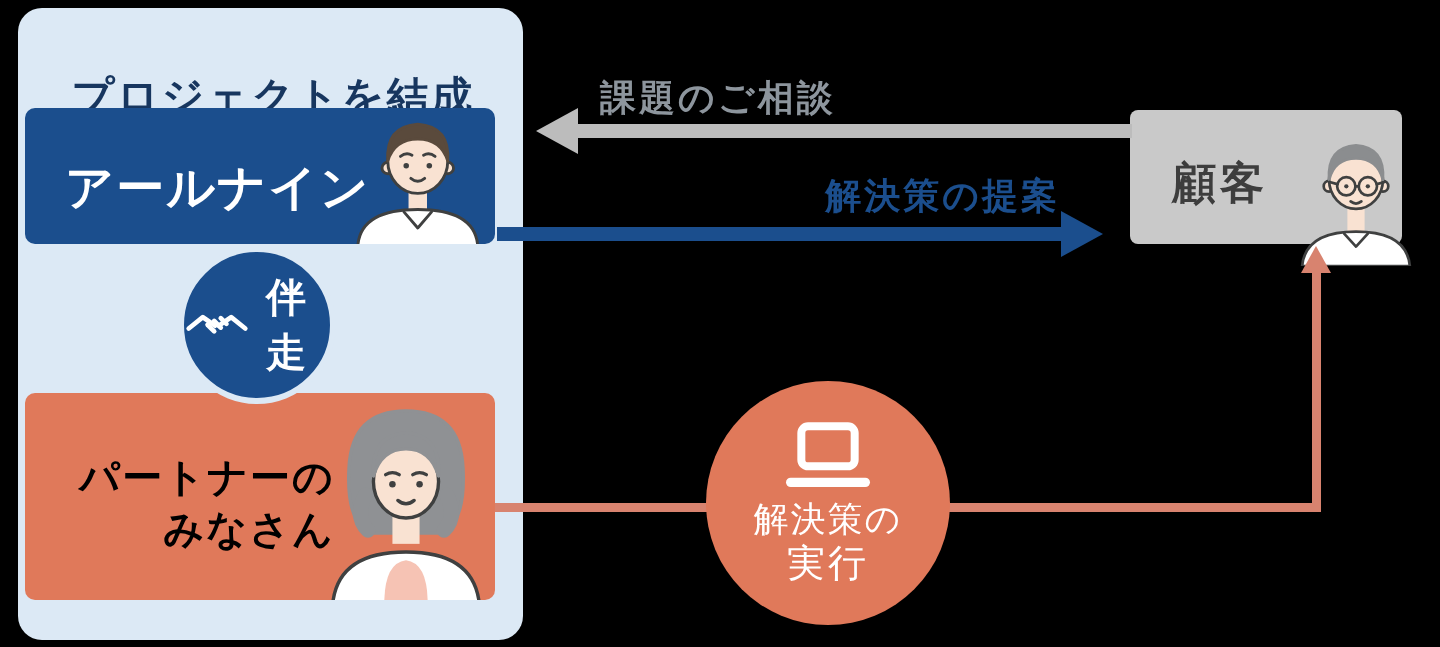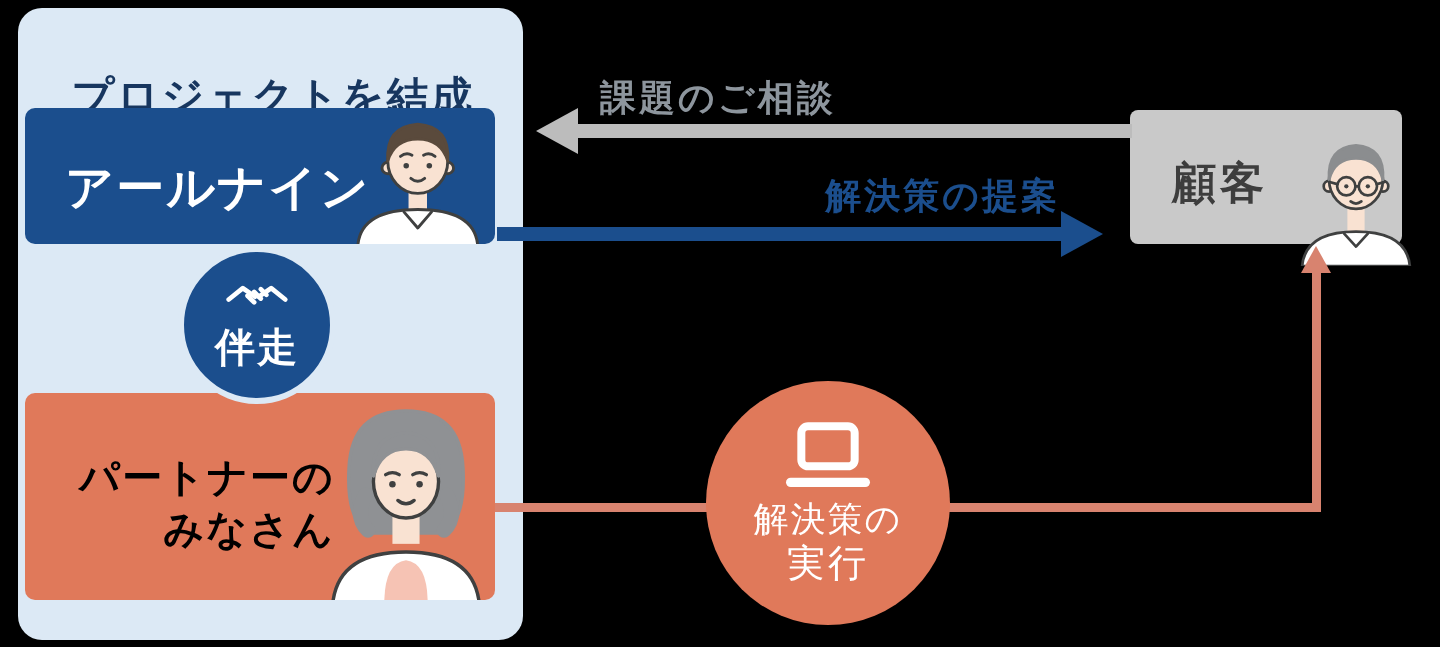--- a/index.html
+++ b/index.html
@@ -60,22 +60,22 @@
     position:absolute;left:20px;top:58px;width:290px;
     font-size:40px;font-weight:700;color:#000000;letter-spacing:2px;
     text-align:right;line-height:1.3;
   }
   .partner-avatar{position:absolute;right:-6px;bottom:-4px;width:190px;line-height:0;}
   .bansou-circle{
     position:absolute;left:160px;top:238px;
     width:146px;height:146px;border-radius:50%;
     background:var(--primary-blue);
     border:6px solid var(--panel-bg);
-    display:flex;flex-direction:column;align-items:center;justify-content:center;
-    gap:4px;
+    display:flex;align-items:center;justify-content:center;
+    gap:16px;
   }
   .bansou-label{font-size:40px;font-weight:700;color:#ffffff;letter-spacing:2px;}
   
   .customer-box{
     position:absolute;left:1130px;top:110px;
     width:272px;height:134px;
     background:var(--gray-box);
     border-radius:8px;
   }
   .customer-label{

